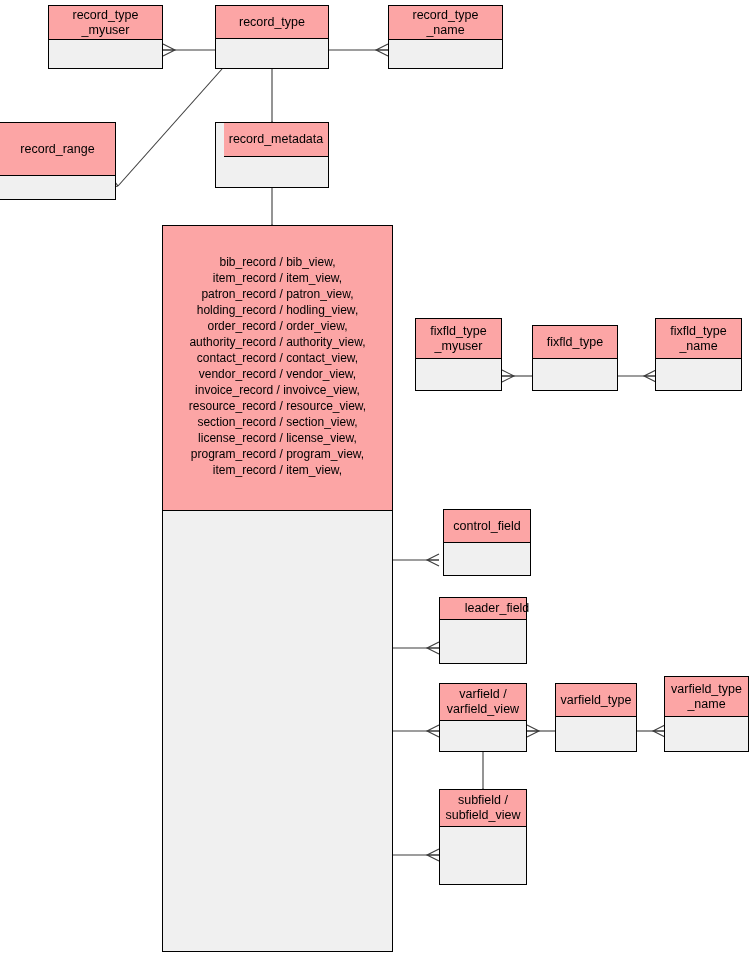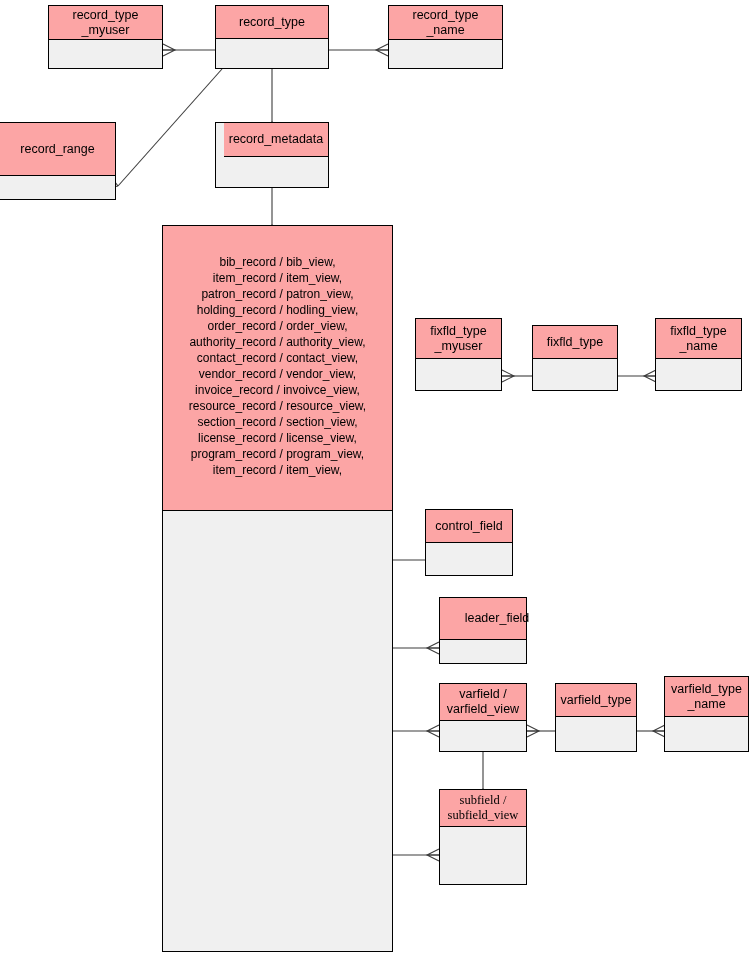--- a/index.html
+++ b/index.html
@@ -179,46 +179,46 @@
     <div class="entity-header" style="height:33px;">fixfld_type</div>
     <div class="entity-body"></div>
   </div>
 
   <div class="entity" style="left:655px; top:318px; width:87px; height:73px;">
     <div class="entity-header" style="height:40px;">fixfld_type
 _name</div>
     <div class="entity-body"></div>
   </div>
 
-  <div class="entity" style="left:425px; top:509px; width:88px; height:67px;">
+  <div class="entity" style="left:443px; top:509px; width:88px; height:67px;">
     <div class="entity-header" style="height:33px;">control_field</div>
     <div class="entity-body"></div>
   </div>
 
   <div class="entity" style="left:439px; top:597px; width:88px; height:67px;">
-    <div class="entity-header" style="height:42px;padding-left:31px;">leader_field</div>
+    <div class="entity-header" style="height:22px;padding-left:31px;">leader_field</div>
     <div class="entity-body"></div>
   </div>
 
   <div class="entity" style="left:439px; top:683px; width:88px; height:69px;">
     <div class="entity-header" style="height:37px;">varfield /
 varfield_view</div>
     <div class="entity-body"></div>
   </div>
 
   <div class="entity" style="left:555px; top:683px; width:82px; height:69px;">
     <div class="entity-header" style="height:33px;">varfield_type</div>
     <div class="entity-body"></div>
   </div>
 
   <div class="entity" style="left:664px; top:676px; width:85px; height:76px;">
     <div class="entity-header" style="height:40px;">varfield_type
 _name</div>
     <div class="entity-body"></div>
   </div>
 
-  <div class="entity" style="left:439px; top:789px; width:88px; height:96px;font-family:Liberation Serif, serif;">
+  <div class="entity" style="left:439px; top:789px; width:88px; height:96px;">
     <div class="entity-header" style="height:37px;">subfield /
 subfield_view</div>
     <div class="entity-body"></div>
   </div>
 
 </div>
 
 </body></html>

